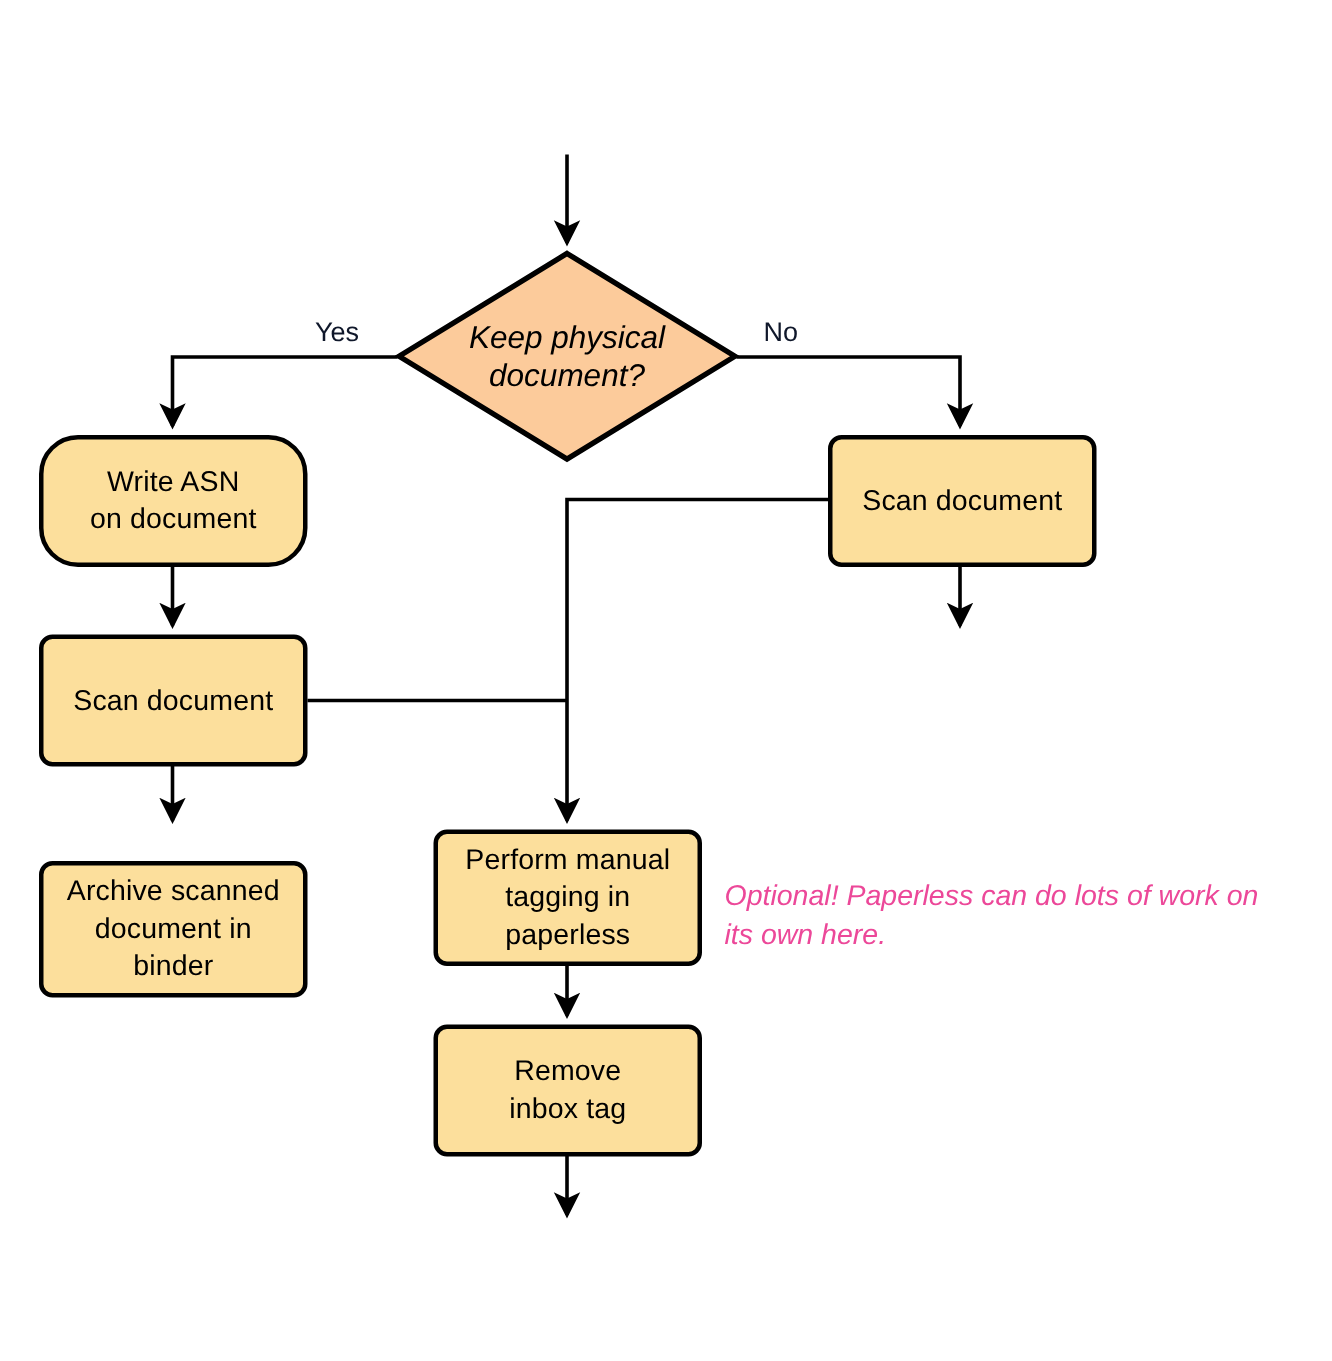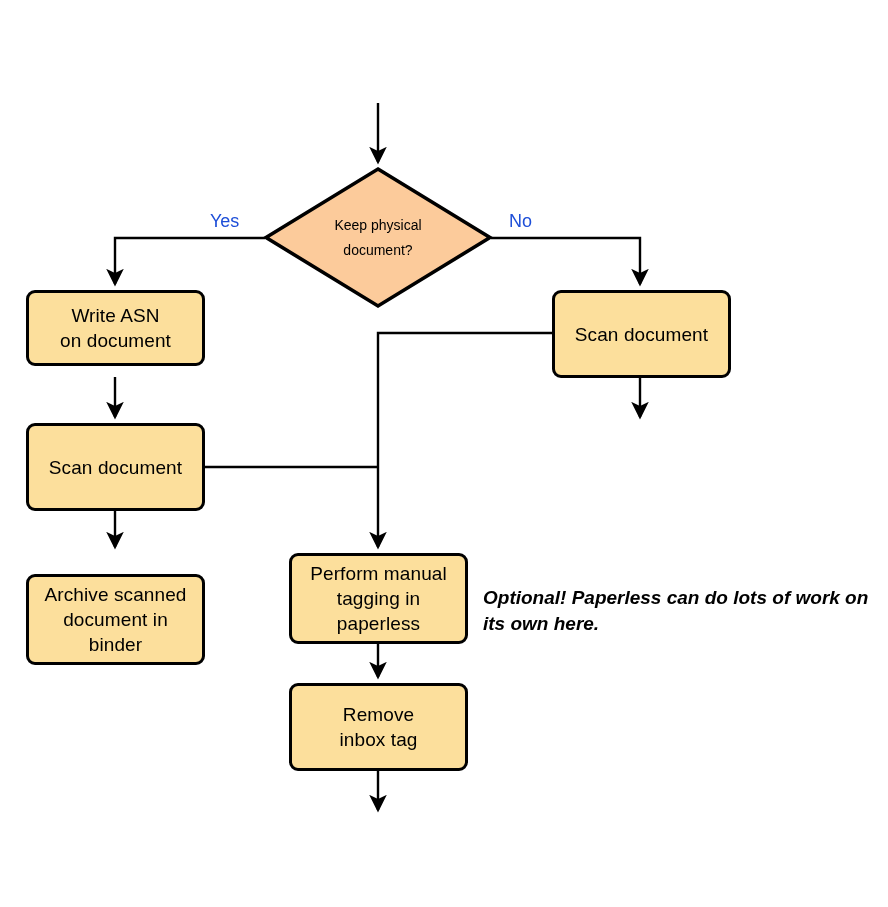--- a/index.html
+++ b/index.html
@@ -62,41 +62,41 @@
     position: absolute;
     left: 0;
     top: 0;
     width: 100%;
     height: 100%;
     display: flex;
     align-items: center;
     justify-content: center;
     text-align: center;
     color: #000000;
-    font-size: 14px;
+    font-size: 21px;
     line-height: 25px;
     white-space: pre-line;
+    font-style: italic;
   }
   .edge-label {
     position: absolute;
-    color: #1d4ed8;
+    color: #0f172a;
     font-size: 18px;
     line-height: 21px;
     z-index: 4;
     white-space: nowrap;
   }
   .note {
     position: absolute;
-    color: #000000;
+    color: #ec4899;
     font-size: 19px;
     line-height: 26px;
     font-style: italic;
     z-index: 4;
     white-space: pre-line;
-    font-weight: bold;
   }
 </style>
 </head>
 <body>
 
 <div id="canvas">
 
   <svg id="edges" viewBox="0 0 888 907" width="888" height="907" xmlns="http://www.w3.org/2000/svg">
     <defs>
       <marker id="arrow" viewBox="0 0 12 12" refX="9.5" refY="6" markerWidth="8" markerHeight="8" orient="auto-start-reverse">
@@ -134,21 +134,21 @@
       <polygon points="115,3 227,71.5 115,140 3,71.5" fill="#FCCB9B" stroke="#000000" stroke-width="3.6" stroke-linejoin="miter"></polygon>
     </svg>
     <div class="decision-label">Keep physical
 document?</div>
   </div>
 
   <div class="edge-label" style="left:210px; top:211px;">Yes</div>
 
   <div class="edge-label" style="left:509px; top:211px;">No</div>
 
-  <div class="node process" style="left:26px; top:290px; width:179px; height:76px;">Write ASN
+  <div class="node process" style="left:26px; top:290px; width:179px; height:88px;border-radius:26px;">Write ASN
 on document</div>
 
   <div class="node process" style="left:26px; top:423px; width:179px; height:88px;">Scan document</div>
 
   <div class="node process" style="left:26px; top:553px; width:179px; height:91px;margin-top:21px;">Archive scanned
 document in
 binder</div>
 
   <div class="node process" style="left:552px; top:290px; width:179px; height:88px;">Scan document</div>
 

